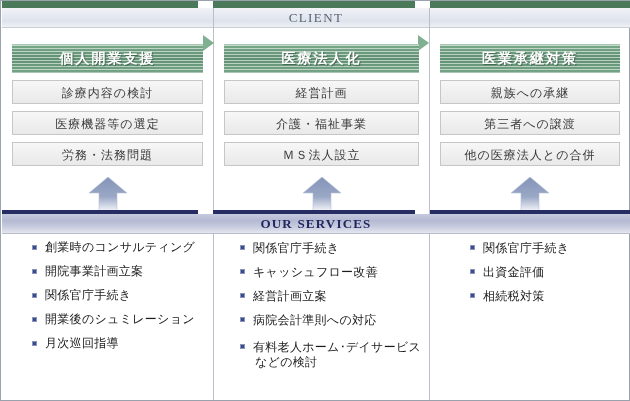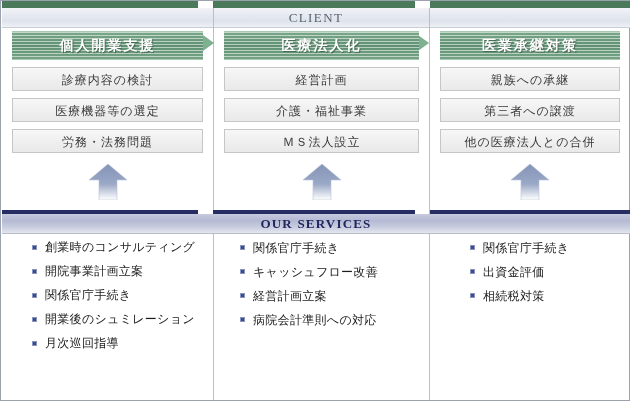--- a/index.html
+++ b/index.html
@@ -37,21 +37,21 @@
     font-family:"Liberation Serif","DejaVu Serif",serif;
     font-size:13px;letter-spacing:1.4px;color:#5a6272;
   }
 
   
   .vdiv{position:absolute;top:7px;width:1px;height:392px;background:#b9bfc8;}
   .vdiv.a{left:212px;}
   .vdiv.b{left:428px;}
 
   
-  .col{position:absolute;top:27px;box-sizing:border-box;}
+  .col{position:absolute;top:40px;box-sizing:border-box;}
   .col.c1{left:1px;width:211px;}
   .col.c2{left:213px;width:215px;}
   .col.c3{left:429px;width:200px;}
 
   
   .ghead{
     position:relative;height:27px;margin:3px 10px 0 10px;
     background:
       repeating-linear-gradient(to bottom,
         rgba(255,255,255,.55) 0px,
@@ -223,20 +223,21 @@
     <div class="svcitem"><span class="bullet"></span><span>関係官庁手続き</span></div>
     <div class="svcitem"><span class="bullet"></span><span>開業後のシュミレーション</span></div>
     <div class="svcitem"><span class="bullet"></span><span>月次巡回指導</span></div>
   </div>
 
   <div class="svccol c2">
     <div class="svcitem"><span class="bullet"></span><span>関係官庁手続き</span></div>
     <div class="svcitem"><span class="bullet"></span><span>キャッシュフロー改善</span></div>
     <div class="svcitem"><span class="bullet"></span><span>経営計画立案</span></div>
     <div class="svcitem"><span class="bullet"></span><span>病院会計準則への対応</span></div>
+    <div class="svcitem" style="margin-top:12px;"><span class="bullet"></span><span>有料老人ホーム･デイサービス</span><span class="l2">などの検討</span></div>
   </div>
 
   <div class="svccol c3">
     <div class="svcitem"><span class="bullet"></span><span>関係官庁手続き</span></div>
     <div class="svcitem"><span class="bullet"></span><span>出資金評価</span></div>
     <div class="svcitem"><span class="bullet"></span></div>
     <div class="svcitem"><span class="bullet"></span><span>相続税対策</span></div>
   </div>
 
 </div>

